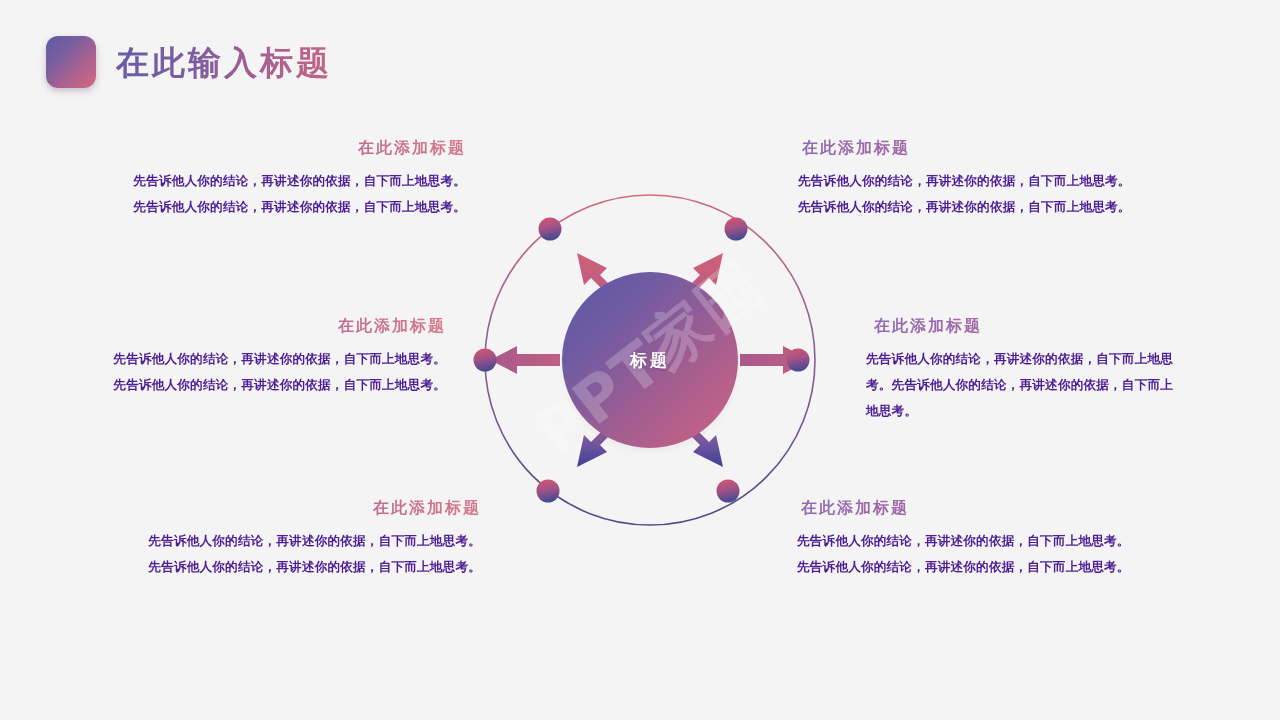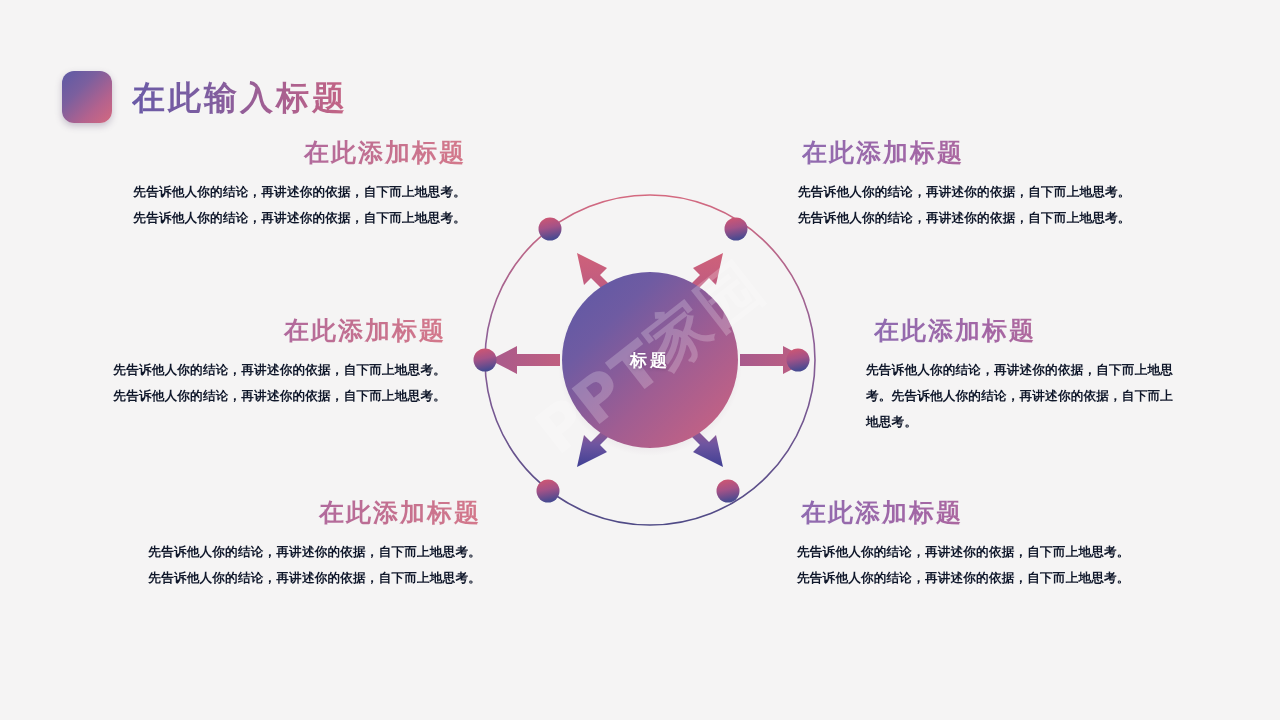--- a/index.html
+++ b/index.html
@@ -11,26 +11,25 @@
     height: 720px;
     background: #f5f4f4;
     font-family: "DejaVu Sans", "Liberation Sans", sans-serif;
     overflow: hidden;
     position: relative;
   }
 
   
   .header {
     position: absolute;
-    left: 62px;
+    left: 46px;
     top: 36px;
     display: flex;
     align-items: center;
     gap: 20px;
-    margin-top: 35px;
   }
   .header-mark {
     width: 50px;
     height: 52px;
     border-radius: 12px;
     background: linear-gradient(135deg, #5d5aa5 0%, #7b5f9e 35%, #b3628e 70%, #d4697f 100%);
     box-shadow: 0 3px 7px rgba(90, 70, 110, 0.30);
   }
   .header-title {
     font-family: "DejaVu Serif", "Liberation Serif", serif;
@@ -90,38 +89,38 @@
     user-select: none;
   }
 
   
   .block {
     position: absolute;
     width: 340px;
   }
   .block .b-title {
     font-family: "DejaVu Serif", "Liberation Serif", serif;
-    font-size: 25px;
+    font-size: 16px;
     font-weight: 700;
     letter-spacing: 2px;
     line-height: 1.2;
     margin-bottom: 11px;
     background: linear-gradient(90deg, #8f6bb0 0%, #a566a4 40%, #c4708f 75%, #d4798b 100%);
     -webkit-background-clip: text;
     background-clip: text;
     color: transparent;
     -webkit-text-fill-color: transparent;
     white-space: nowrap;
   }
   .block .b-body {
     font-family: "DejaVu Serif", "Liberation Serif", serif;
     font-size: 12.6px;
     font-weight: 700;
     line-height: 2.05;
-    color: #0f172a;
+    color: #4c1d95;
     letter-spacing: 0.2px;
   }
 
   .block.left  { text-align: right; }
   .block.right { text-align: left;  }
 
   .block.left .b-title  { margin-right: 0; }
 
   
   .blk-tl { left: 126px; top: 138px; }

